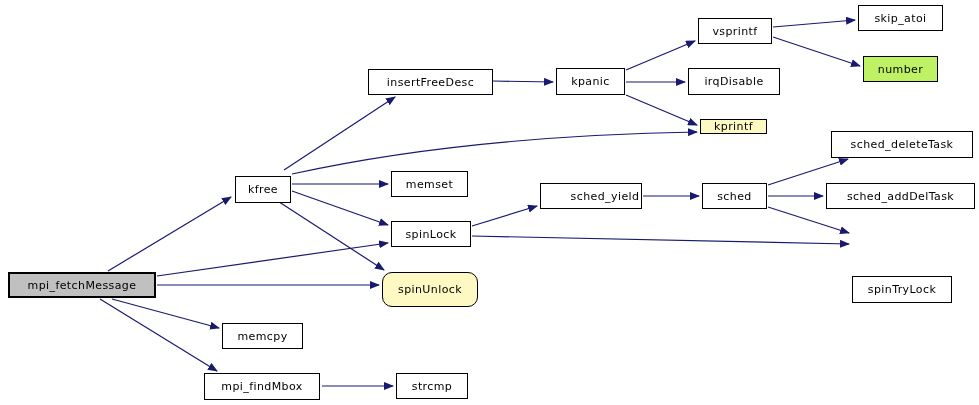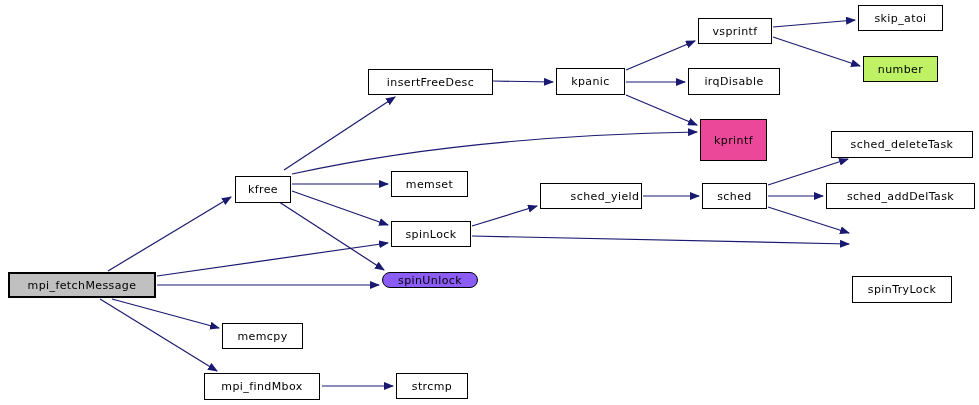--- a/index.html
+++ b/index.html
@@ -74,28 +74,28 @@
       <path d="M 472 226 L 537 206" fill="none" stroke="#191970" stroke-width="1.2" marker-end="url(#arrow)"></path>
       <path d="M 472 236 L 849 244" fill="none" stroke="#191970" stroke-width="1.2" marker-end="url(#arrow)"></path>
       <path d="M 322 386 L 393 386" fill="none" stroke="#191970" stroke-width="1.2" marker-end="url(#arrow)"></path>
     </svg>
   <div id="nodes-layer">
       <div class="graph-node highlight" style="left: 8px; top: 272px; width: 148px; height: 26px; background: rgb(192, 192, 192); border-color: rgb(0, 0, 0); color: rgb(0, 0, 0); text-align: center;">mpi_fetchMessage</div>
       <div class="graph-node" style="left: 235px; top: 176px; width: 56px; height: 27px; background: rgb(255, 255, 255); border-color: rgb(0, 0, 0); color: rgb(0, 0, 0);">kfree</div>
       <div class="graph-node" style="left: 368px; top: 69px; width: 125px; height: 26px; background: rgb(255, 255, 255); border-color: rgb(0, 0, 0); color: rgb(0, 0, 0);">insertFreeDesc</div>
       <div class="graph-node" style="left: 391px; top: 171px; width: 77px; height: 26px; background: rgb(255, 255, 255); border-color: rgb(0, 0, 0); color: rgb(0, 0, 0);">memset</div>
       <div class="graph-node" style="left: 391px; top: 221px; width: 80px; height: 26px; background: rgb(255, 255, 255); border-color: rgb(0, 0, 0); color: rgb(0, 0, 0);">spinLock</div>
-      <div class="graph-node" style="left: 382px; top: 272px; width: 96px; height: 16px; background: #8b5cf6; border-color: rgb(0, 0, 0); color: rgb(0, 0, 0); border-radius: 10px;">spinUnlock</div>
+      <div class="graph-node" style="left: 382px; top: 272px; width: 96px; height: 35px; background: #fef9c3; border-color: rgb(0, 0, 0); color: rgb(0, 0, 0); border-radius: 10px;">spinUnlock</div>
       <div class="graph-node" style="left: 222px; top: 323px; width: 81px; height: 26px; background: rgb(255, 255, 255); border-color: rgb(0, 0, 0); color: rgb(0, 0, 0);">memcpy</div>
       <div class="graph-node" style="left: 204px; top: 373px; width: 116px; height: 27px; background: rgb(255, 255, 255); border-color: rgb(0, 0, 0); color: rgb(0, 0, 0);">mpi_findMbox</div>
       <div class="graph-node" style="left: 396px; top: 373px; width: 72px; height: 26px; background: rgb(255, 255, 255); border-color: rgb(0, 0, 0); color: rgb(0, 0, 0);">strcmp</div>
       <div class="graph-node" style="left: 556px; top: 68px; width: 69px; height: 27px; background: rgb(255, 255, 255); border-color: rgb(0, 0, 0); color: rgb(0, 0, 0);">kpanic</div>
       <div class="graph-node" style="left: 698px; top: 18px; width: 74px; height: 26px; background: rgb(255, 255, 255); border-color: rgb(0, 0, 0); color: rgb(0, 0, 0);">vsprintf</div>
       <div class="graph-node" style="left: 688px; top: 68px; width: 92px; height: 27px; background: rgb(255, 255, 255); border-color: rgb(0, 0, 0); color: rgb(0, 0, 0);">irqDisable</div>
-      <div class="graph-node" style="left: 700px; top: 119px; width: 67px; height: 42px; background: #ec4899; border-color: rgb(0, 0, 0); color: rgb(0, 0, 0);">kprintf</div>
+      <div class="graph-node" style="left: 700px; top: 119px; width: 67px; height: 15px; background: #fef9c3; border-color: rgb(0, 0, 0); color: rgb(0, 0, 0);">kprintf</div>
       <div class="graph-node" style="left: 858px; top: 5px; width: 85px; height: 26px; background: rgb(255, 255, 255); border-color: rgb(0, 0, 0); color: rgb(0, 0, 0);">skip_atoi</div>
       <div class="graph-node" style="left: 863px; top: 56px; width: 75px; height: 26px; background: #bef264; border-color: rgb(0, 0, 0); color: rgb(0, 0, 0);">number</div>
       <div class="graph-node" style="left: 540px; top: 183px; width: 102px; height: 26px; background: rgb(255, 255, 255); border-color: rgb(0, 0, 0); color: rgb(0, 0, 0); padding-left: 28px;">sched_yield</div>
       <div class="graph-node" style="left: 702px; top: 183px; width: 65px; height: 26px; background: rgb(255, 255, 255); border-color: rgb(0, 0, 0); color: rgb(0, 0, 0);">sched</div>
       <div class="graph-node" style="left: 831px; top: 131px; width: 142px; height: 27px; background: rgb(255, 255, 255); border-color: rgb(0, 0, 0); color: rgb(0, 0, 0);">sched_deleteTask</div>
       <div class="graph-node" style="left: 826px; top: 183px; width: 149px; height: 26px; background: rgb(255, 255, 255); border-color: rgb(0, 0, 0); color: rgb(0, 0, 0);">sched_addDelTask</div>
       <div class="graph-node" style="left: 852px; top: 232px; width: 100px; height: 27px; background: rgb(255, 255, 255); border-color: rgb(0, 0, 0); color: rgb(0, 0, 0); margin-top: 44px;">spinTryLock</div>
     </div>
 </div>
 

